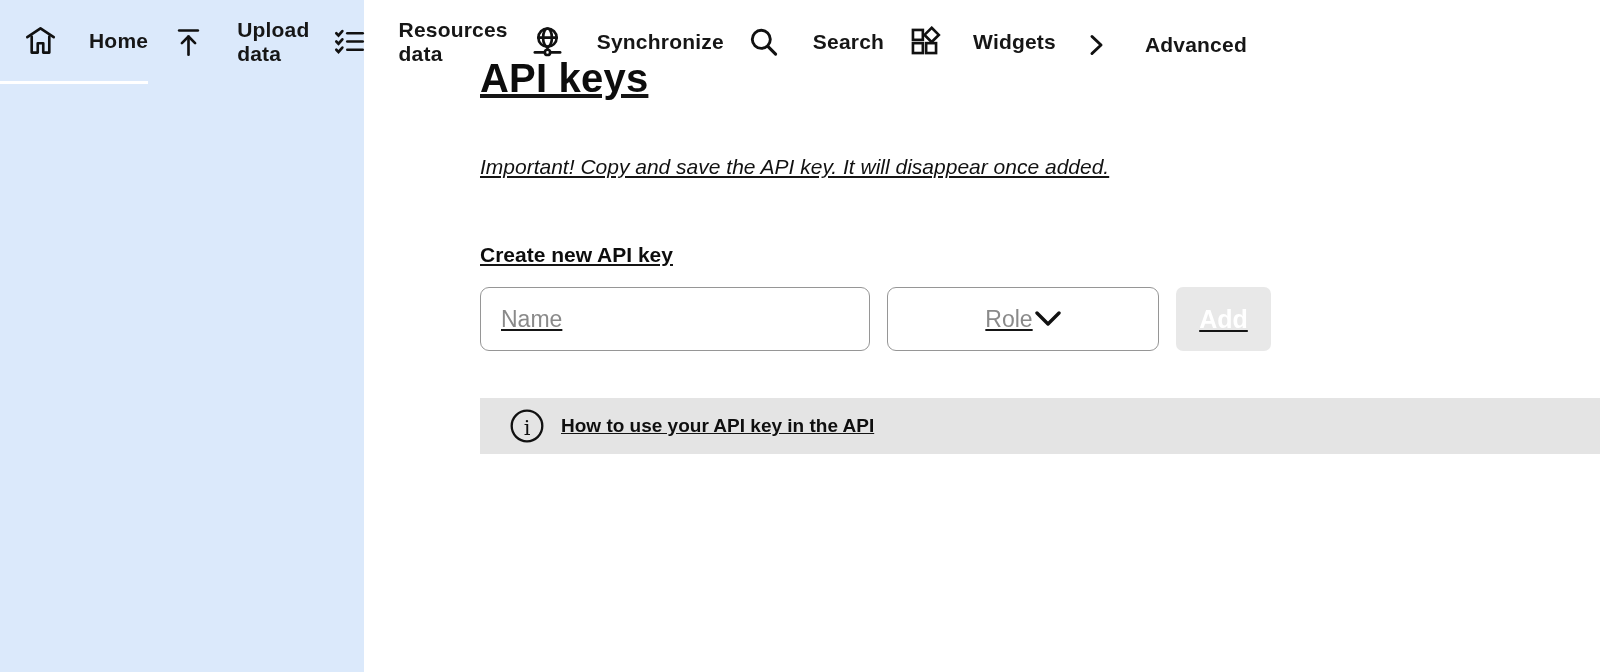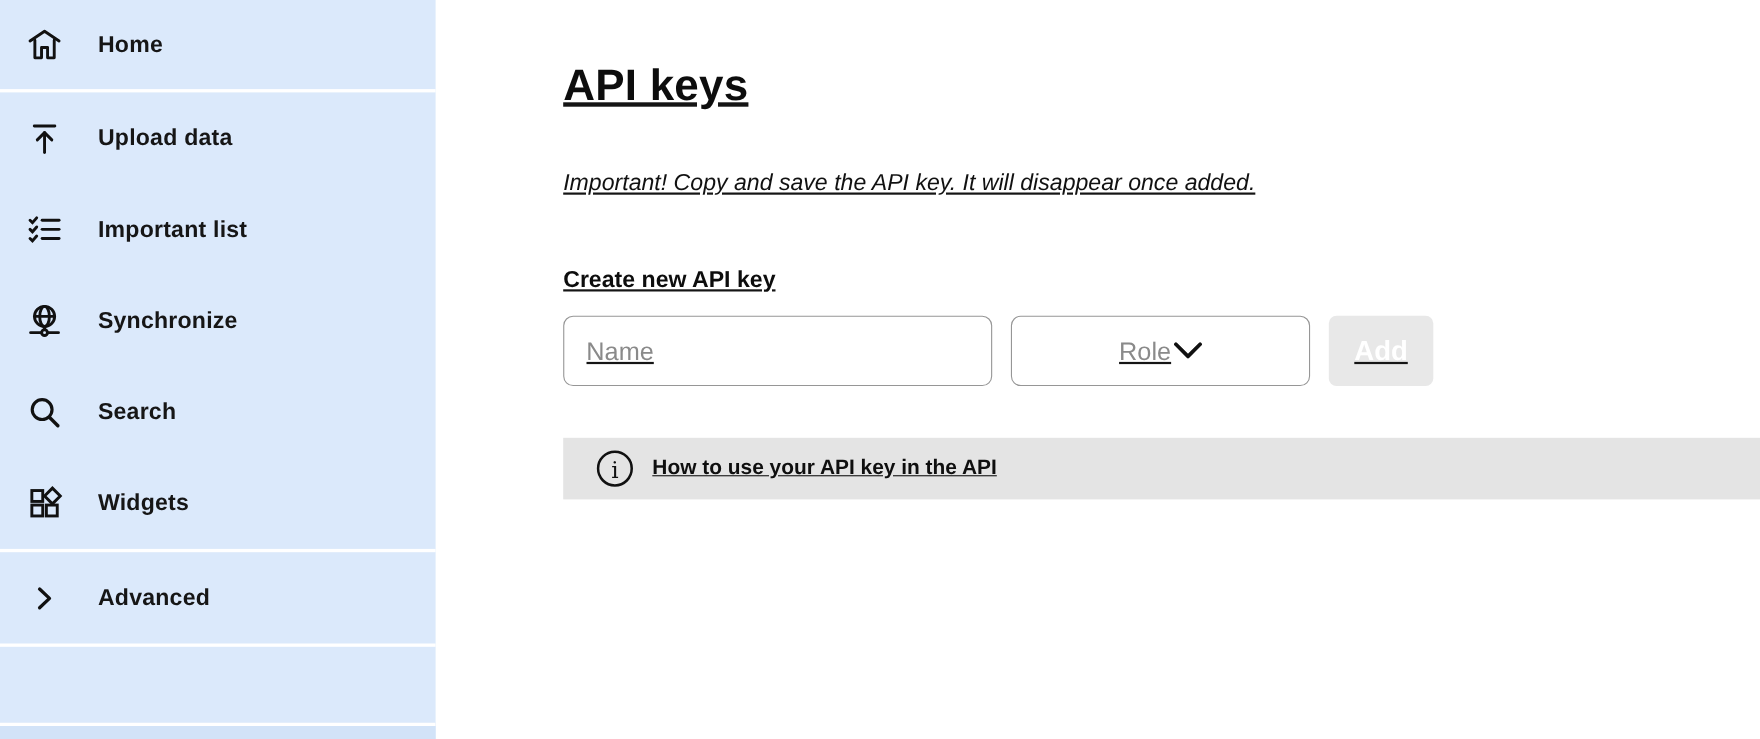--- a/index.html
+++ b/index.html
@@ -1,22 +1,22 @@
 <!DOCTYPE html>
 <html><head>
 <meta charset="utf-8">
 <style>
   * { margin:0; padding:0; box-sizing:border-box; }
   html,body { width:1600px; height:672px; overflow:hidden; background:#ffffff;
               font-family:"Liberation Sans", sans-serif; color:#151515; }
   .app { display:flex; width:1600px; height:672px; }
 
   
-  .sidebar { width:396px; flex-shrink:0; background:#dbe9fb;
-             display:flex; flex-direction:column; }
+  .sidebar { width:364px; flex-shrink:0; background:#dbe9fb;
+             display:flex; flex-direction:row; }
   .side-item { display:flex; align-items:center; padding-left:23px; cursor:pointer; }
   .side-item .ic { width:34px; height:34px; display:flex; align-items:center;
                    justify-content:center; flex-shrink:0; }
   .side-item .lbl { margin-left:32px; font-size:21px; font-weight:700; color:#161616;
                     letter-spacing:0.2px; }
   .row-home     { height:84px; border-bottom:3px solid #ffffff; }
   .row-mid      { height:83px; }
   .row-advanced { height:89px; border-top:3px solid #ffffff; border-bottom:3px solid #ffffff; }
   .side-filler  { flex:1; }
   .side-bottom  { height:15px; border-top:3px solid #ffffff; background:#d2e3f8; }
@@ -79,21 +79,21 @@
       <span class="ic">
         <svg width="33" height="33" viewBox="0 0 30 30">
           <path d="M3 7.5 L5 9.5 L8.5 5.5"></path>
           <path d="M13 7.5 H27"></path>
           <path d="M3 15 L5 17 L8.5 13"></path>
           <path d="M13 15 H27"></path>
           <path d="M3 22.5 L5 24.5 L8.5 20.5"></path>
           <path d="M13 22.5 H27"></path>
         </svg>
       </span>
-      <span class="lbl">Important list</span>
+      <span class="lbl">Resources data</span>
     </div>
 
     <div class="side-item row-mid">
       <span class="ic">
         <svg width="33" height="33" viewBox="0 0 30 30">
           <circle cx="15" cy="11.5" r="8.3"></circle>
           <ellipse cx="15" cy="11.5" rx="4" ry="8.3"></ellipse>
           <path d="M6.7 11.5 H23.3"></path>
           <path d="M15 19.8 V22.4"></path>
           <circle cx="15" cy="24.9" r="2.4"></circle>

